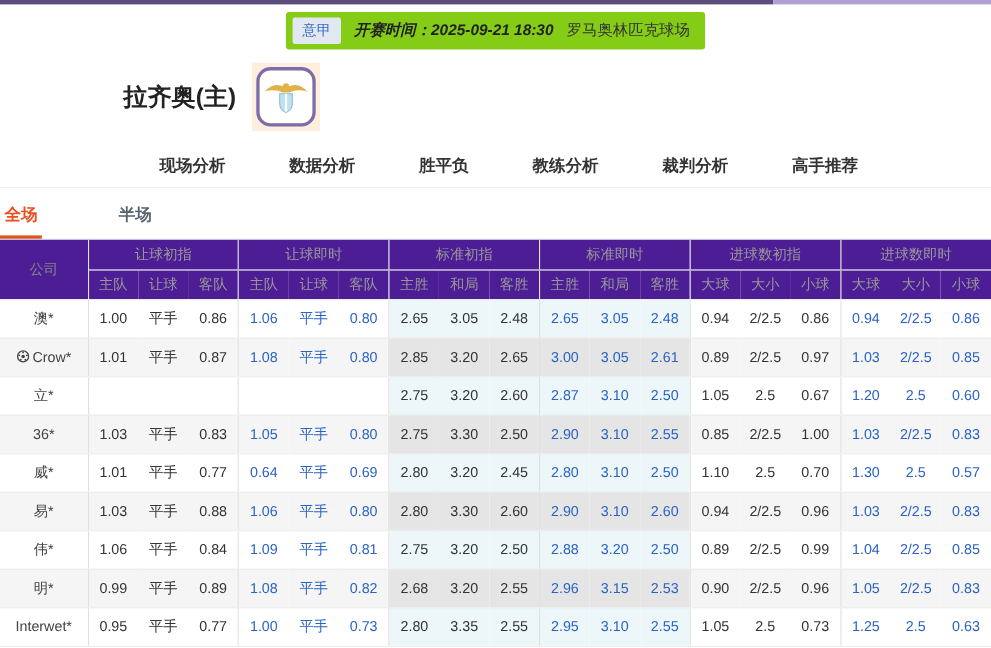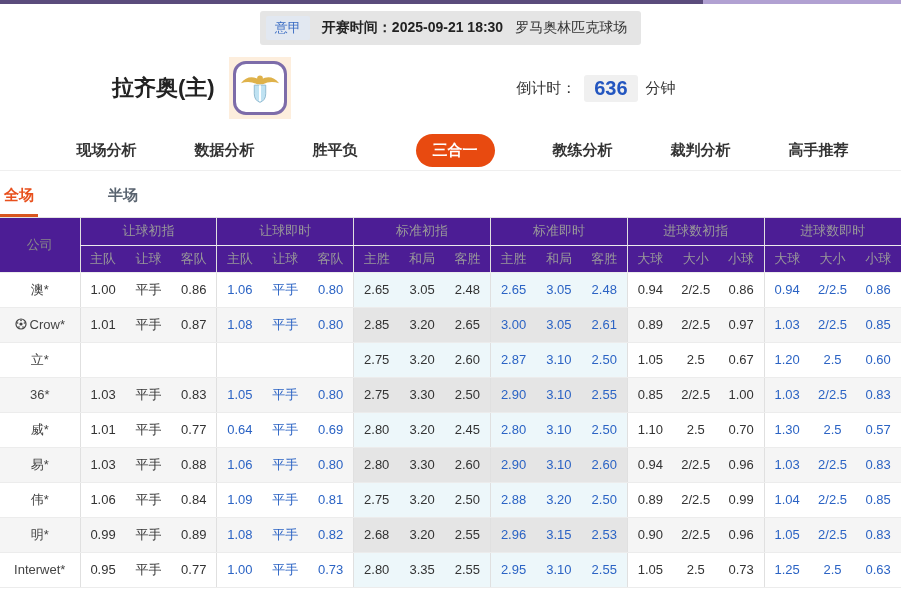--- a/index.html
+++ b/index.html
@@ -6,24 +6,24 @@
   html, body { width: 901px; height: 589px; overflow: hidden; background: #fff;
     font-family: "Liberation Sans", "DejaVu Sans", sans-serif; color: #333; }
 
   
   .topbar { height: 4px; width: 100%; display: flex; }
   .topbar .seg1 { width: 78%; background: #5b4c7c; }
   .topbar .seg2 { width: 22%; background: #b1a1d2; }
 
   
   .strip-wrap { display: flex; justify-content: center; padding-top: 7px; }
-  .strip { background: #e5e5e5; border-radius: 3px; display: flex; align-items: center;
+  .strip { background: #84cc16; border-radius: 3px; display: flex; align-items: center;
     padding: 5px 14px 5px 6px; gap: 12px; font-size: 14px; }
   .league { background: #e2e8f1; color: #3a6cc3; padding: 3px 9px; border-radius: 2px; font-size: 13px; }
-  .kickoff { font-weight: bold; color: #222; }
+  .kickoff { font-weight: bold; color: #222; font-style: italic; }
   .venue { color: #333; }
 
   
   .team-row { height: 86px; display: flex; }
   .home-group { display: flex; align-items: center; gap: 14px; margin-left: 112px; }
   .away-group { display: flex; align-items: center; gap: 12px; margin-right: 28px; }
   .team-name { font-size: 22px; font-weight: bold; color: #222; }
   .logo-outer { width: 62px; height: 62px; display: flex; align-items: center; justify-content: center; }
   .logo-outer.home { background: #fdeedd; }
   .logo-outer.away { background: #d9e7f7; }
@@ -87,33 +87,27 @@
         <svg width="42" height="42" viewBox="0 0 44 44">
           <path d="M2 17 Q10 7 21 13 L22 15 L23 13 Q34 7 42 17 Q33 14 25 18 L19 18 Q11 14 2 17 Z" fill="#dfb24a"></path>
           <circle cx="22" cy="12" r="3" fill="#dfb24a"></circle>
           <path d="M16 19 h12 v9 q0 7 -6 9 q-6 -2 -6 -9 z" fill="#bfe2f2" stroke="#8fb9cf" stroke-width="1"></path>
           <path d="M21 19 h2 v17 h-2 z" fill="#ffffff"></path>
         </svg>
       </div>
     </div>
   </div>
 
-  <div class="countdown">
-    <span>倒计时：</span>
-    <span class="cd-value">636</span>
-    <span>分钟</span>
-  </div>
 
 </div>
 
 <div class="nav-row">
   <span class="nav-tab">现场分析</span>
   <span class="nav-tab">数据分析</span>
   <span class="nav-tab">胜平负</span>
-  <span class="nav-tab active">三合一</span>
   <span class="nav-tab">教练分析</span>
   <span class="nav-tab">裁判分析</span>
   <span class="nav-tab">高手推荐</span>
 </div>
 
 <div class="subtab-row">
   <span class="subtab active">全场</span>
   <span class="subtab">半场</span>
 </div>
 

